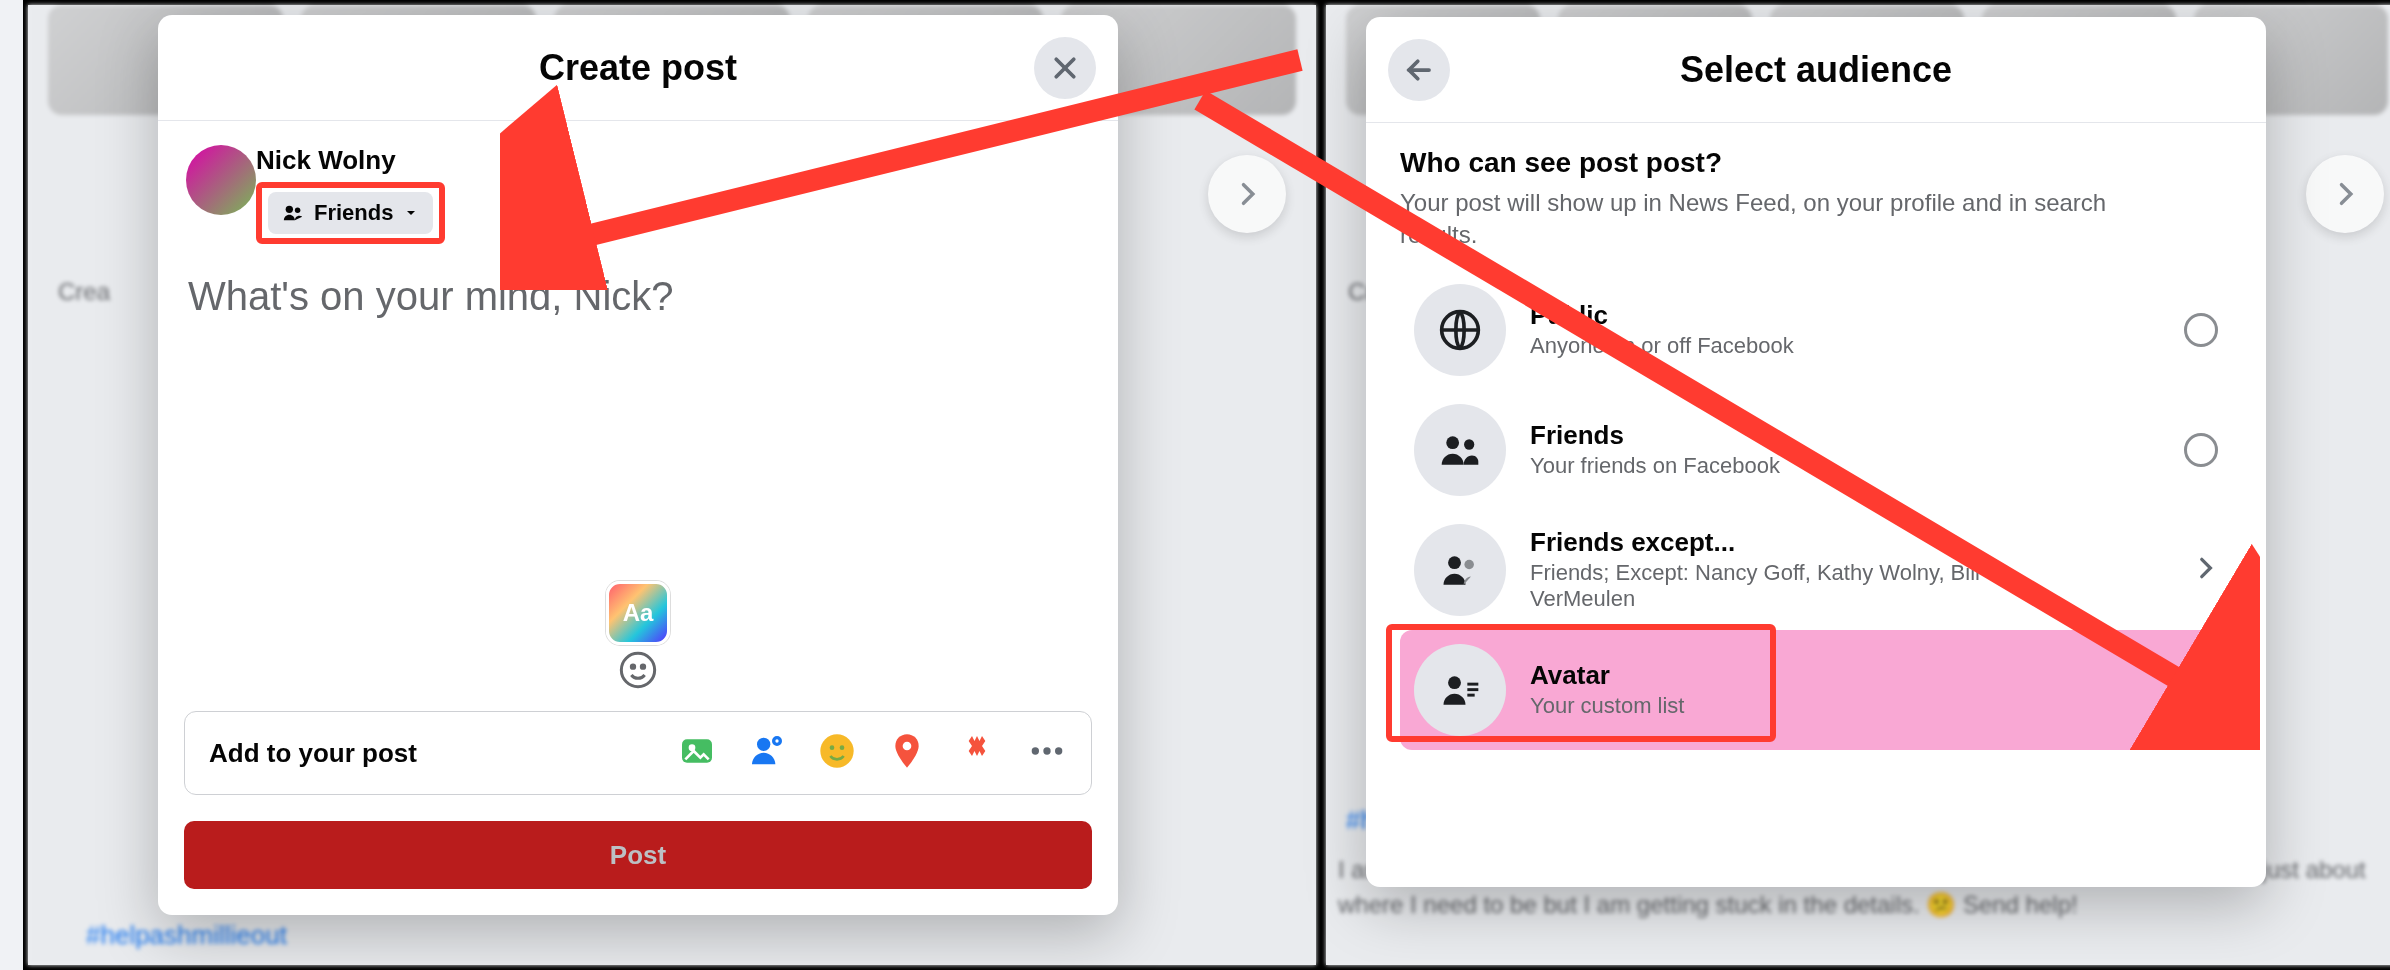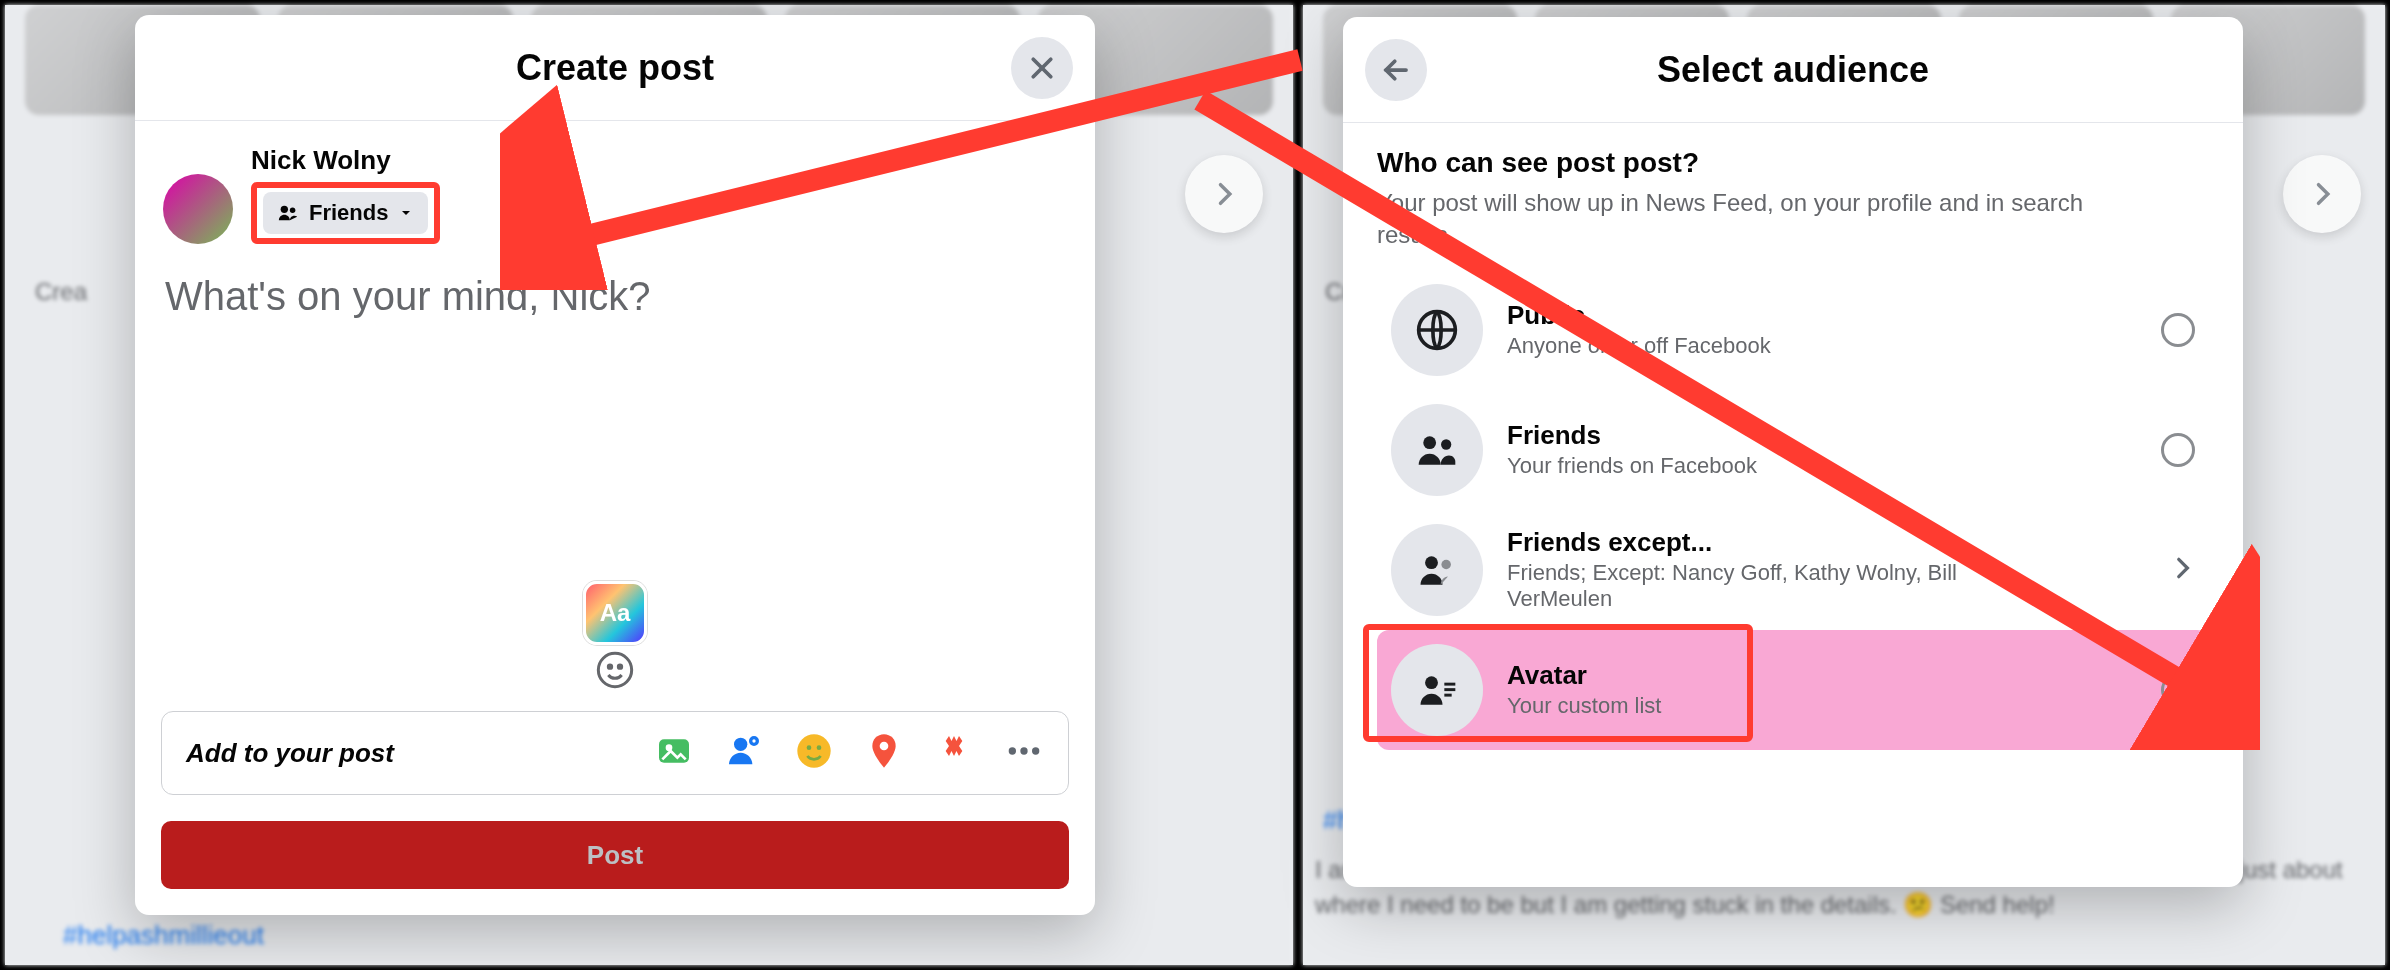--- a/index.html
+++ b/index.html
@@ -10,20 +10,21 @@
     height: 970px;
     overflow: hidden;
     position: relative;
   }
   .panel {
     position: absolute;
     top: 0;
     height: 970px;
     border: 5px solid #000;
     background: #eef0f3;
+    margin-left: 23px;
   }
   .panel-left { left: 0; width: 1298px; }
   .panel-right { left: 1298px; width: 1092px; }
 
   
   .bg-fill {
     position: absolute; inset: 0;
     background: #e9ebee;
     filter: blur(2px);
   }
@@ -70,21 +71,21 @@
     cursor:pointer;
   }
   .back-btn{
     position:absolute; left:22px; top:22px;
     width:62px; height:62px; border-radius:50%;
     background:#e4e6eb; display:flex; align-items:center; justify-content:center;
     cursor:pointer;
   }
 
   .user-row{
-    display:flex; align-items:flex-end; gap:18px;
+    display:flex; align-items:flex-start; 
     padding: 24px 28px 4px;
   }
   .avatar{
     width:70px; height:70px; border-radius:50%;
     background:linear-gradient(135deg,#d0a,#7b5);
     flex:none;
   }
   .user-col{ display:flex; flex-direction:column; gap:6px; }
   .user-name{ font-size:26px; font-weight:700; color:#050505; }
 
@@ -120,21 +121,21 @@
     display:flex; align-items:center; justify-content:center;
     color:#65676b; cursor:pointer;
   }
 
   .addrow{
     position:absolute; left:26px; right:26px; bottom:120px;
     border:1px solid #ced0d4; border-radius:12px;
     height:84px; display:flex; align-items:center;
     padding:0 24px; justify-content:space-between;
   }
-  .addlabel{ font-size:26px; font-weight:600; color:#050505;font-style:italic; }
+  .addlabel{ font-size:26px; font-weight:600; color:#050505; }
   .addicons{ display:flex; gap:30px; align-items:center; }
   .addicons svg{ width:40px; height:40px; }
 
   .post-btn{
     position:absolute; left:26px; right:26px; bottom:26px;
     height:68px; border-radius:10px; background:#b91c1c;
     display:flex; align-items:center; justify-content:center;
     color:#bcc0c4; font-size:26px; font-weight:700; cursor:pointer;
   }
 

